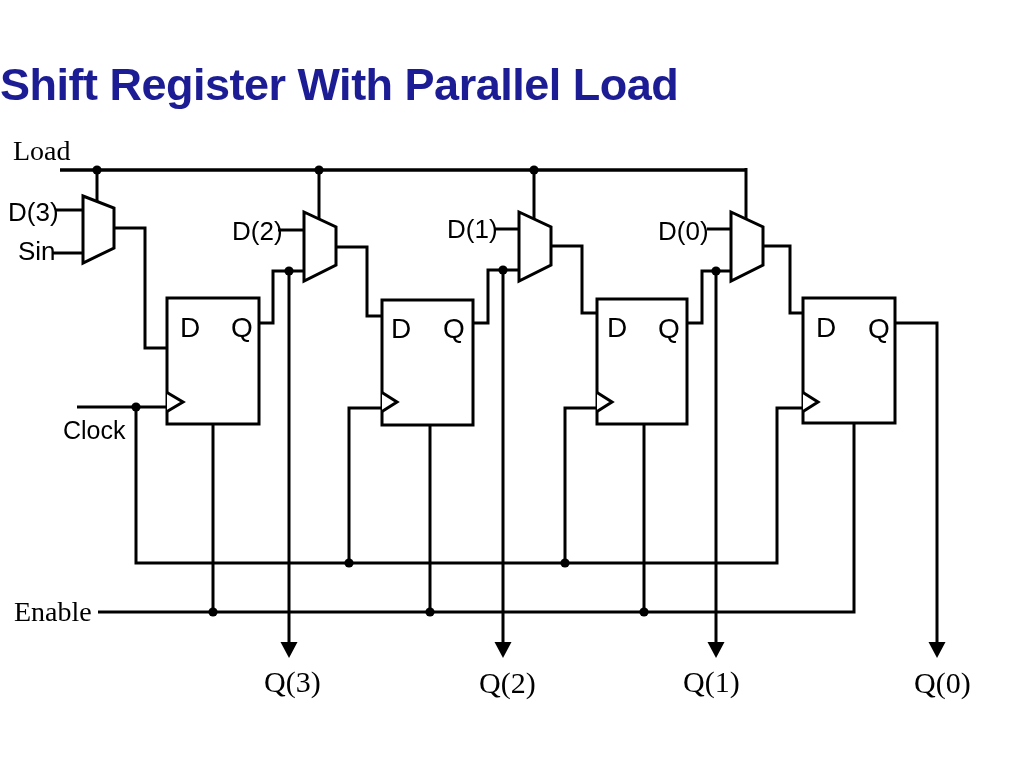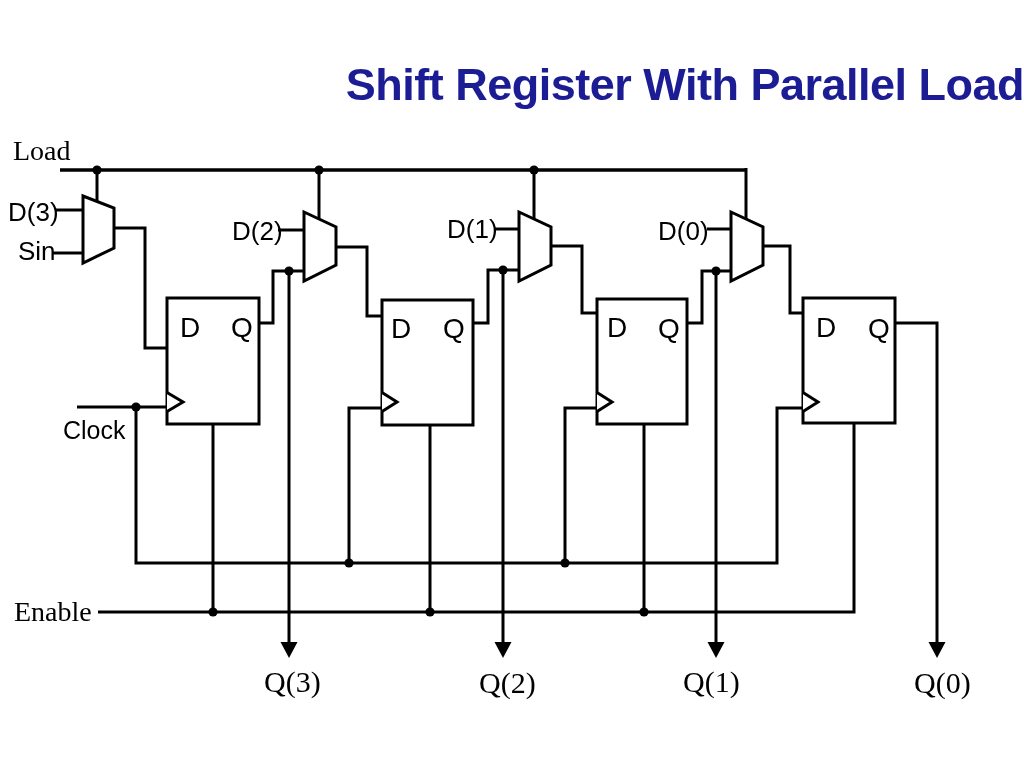--- a/index.html
+++ b/index.html
@@ -1,18 +1,18 @@
 <!DOCTYPE html>
 <html><head>
 <meta charset="utf-8">
 <style>
   html,body{margin:0;padding:0;background:#fff;}
   #stage{position:relative;width:1024px;height:768px;background:#ffffff;overflow:hidden;
          font-family:"Liberation Sans",sans-serif;}
-  #slide-title{position:absolute;left:0;top:62px;width:1024px;text-align:right;
+  #slide-title{position:absolute;left:0;top:62px;width:1024px;text-align:left;
          font-family:"Liberation Sans",sans-serif;font-weight:bold;font-size:45px;
          line-height:1.0;color:#1c1c94;letter-spacing:-0.5px;}
   svg text{fill:#000;}
   .san{font-family:"Liberation Sans",sans-serif;font-size:26px;}
   .san-sm{font-family:"Liberation Sans",sans-serif;font-size:25px;}
   .ffl{font-family:"Liberation Sans",sans-serif;font-size:28px;}
   .ser{font-family:"Liberation Serif",serif;font-size:28px;}
   .ser-q{font-family:"Liberation Serif",serif;font-size:30px;}
 </style>
 </head>

